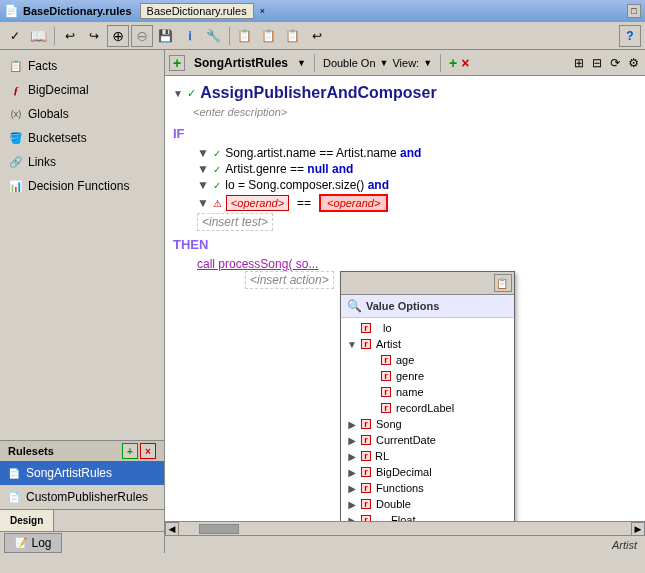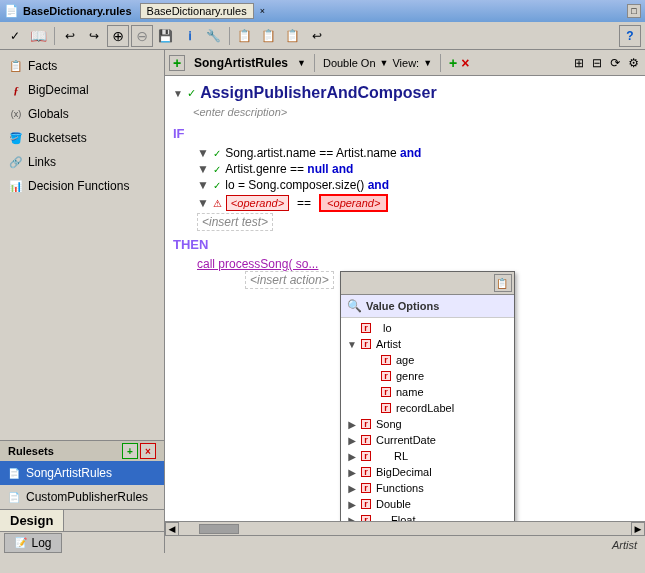--- a/index.html
+++ b/index.html
@@ -60,21 +60,21 @@
     .ruleset-item.selected .ruleset-item-label { color: white; }
     .ruleset-item-icon { width: 14px; height: 14px; display: flex; align-items: center; justify-content: center; font-size: 10px; flex-shrink: 0; }
     .ruleset-item-label { font-size: 12px; }
 
     
     .bottom-tabs {
       display: flex; background: #d4d0c8; border-top: 1px solid #888; height: 22px;
     }
     .bottom-tab {
       padding: 2px 10px; cursor: pointer; display: flex; align-items: center;
-      font-size: 13px; border-right: 1px solid #888;
+      font-size: 10px; border-right: 1px solid #888;
     }
     .bottom-tab.active { background: #ece9d8; font-weight: bold; }
 
     
     .right-panel { flex: 1; display: flex; flex-direction: column; background: #fff; overflow: hidden; }
 
     
     .rules-toolbar {
       display: flex; align-items: center; background: #d4d0c8;
       border-bottom: 1px solid #888; height: 26px; padding: 0 4px; gap: 4px;
@@ -390,21 +390,21 @@
 
           <div class="tree-item">
             <span class="tree-expand" style="color:#555; cursor:pointer;">▶</span>
             <span class="icon-r">r</span>
             <span class="tree-label" style="margin-left:3px;">CurrentDate</span>
           </div>
 
           <div class="tree-item">
             <span class="tree-expand" style="color:#555; cursor:pointer;">▶</span>
             <span class="icon-r">r</span>
-            <span class="tree-label" style="margin-left:21px;text-align:right;">RL</span>
+            <span class="tree-label" style="margin-left:2px;text-align:right;">RL</span>
           </div>
 
           <div class="tree-item">
             <span class="tree-expand" style="color:#555; cursor:pointer;">▶</span>
             <span class="icon-r">r</span>
             <span class="tree-label" style="margin-left:3px;">BigDecimal</span>
           </div>
 
           <div class="tree-item">
             <span class="tree-expand" style="color:#555; cursor:pointer;">▶</span>

